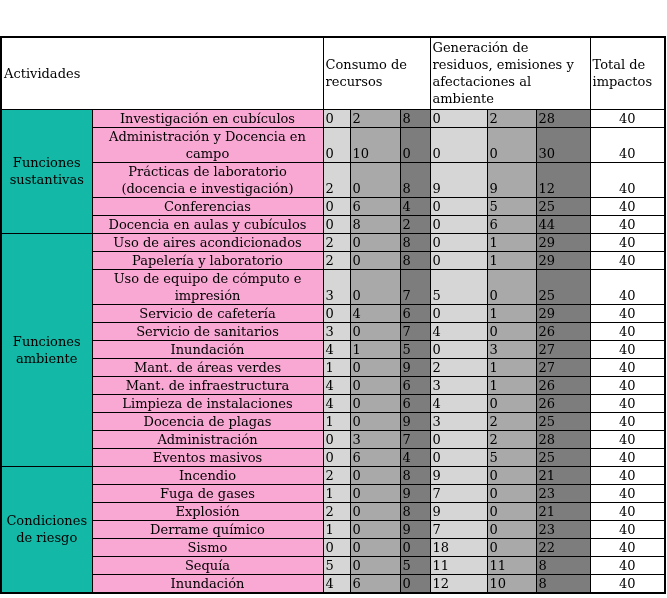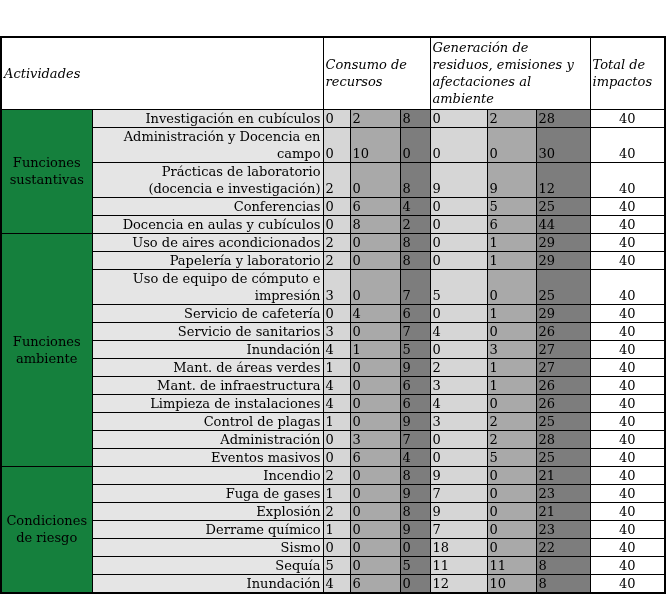--- a/index.html
+++ b/index.html
@@ -46,32 +46,31 @@
     font-weight: normal;
     color: #000000;
     padding: 0 2px;
     overflow: hidden;
   }
   thead th {
     height: 72px;
     text-align: left;
     vertical-align: middle;
     background: #ffffff;
-    font-style: italic;
   }
   tbody td { height: 18px; }
   td.group-cell {
     text-align: center;
     vertical-align: middle;
-    background: #15803d;
+    background: #14b8a6;
   }
   td.activity-cell {
-    text-align: right;
+    text-align: center;
     vertical-align: bottom;
-    background: #e5e5e5;
+    background: #f9a8d4;
   }
   td.value-cell {
     text-align: left;
     vertical-align: bottom;
   }
   td.total-cell {
     text-align: center;
     vertical-align: bottom;
     background: #ffffff;
   }
@@ -240,21 +239,21 @@
           <td class="activity-cell">Limpieza de instalaciones</td>
           <td class="value-cell shade-light">4</td>
           <td class="value-cell shade-medium">0</td>
           <td class="value-cell shade-dark">6</td>
           <td class="value-cell shade-light">4</td>
           <td class="value-cell shade-medium">0</td>
           <td class="value-cell shade-dark">26</td>
           <td class="total-cell">40</td>
         </tr>
         <tr>
-          <td class="activity-cell">Control de plagas</td>
+          <td class="activity-cell">Docencia de plagas</td>
           <td class="value-cell shade-light">1</td>
           <td class="value-cell shade-medium">0</td>
           <td class="value-cell shade-dark">9</td>
           <td class="value-cell shade-light">3</td>
           <td class="value-cell shade-medium">2</td>
           <td class="value-cell shade-dark">25</td>
           <td class="total-cell">40</td>
         </tr>
         <tr>
           <td class="activity-cell">Administración</td>

